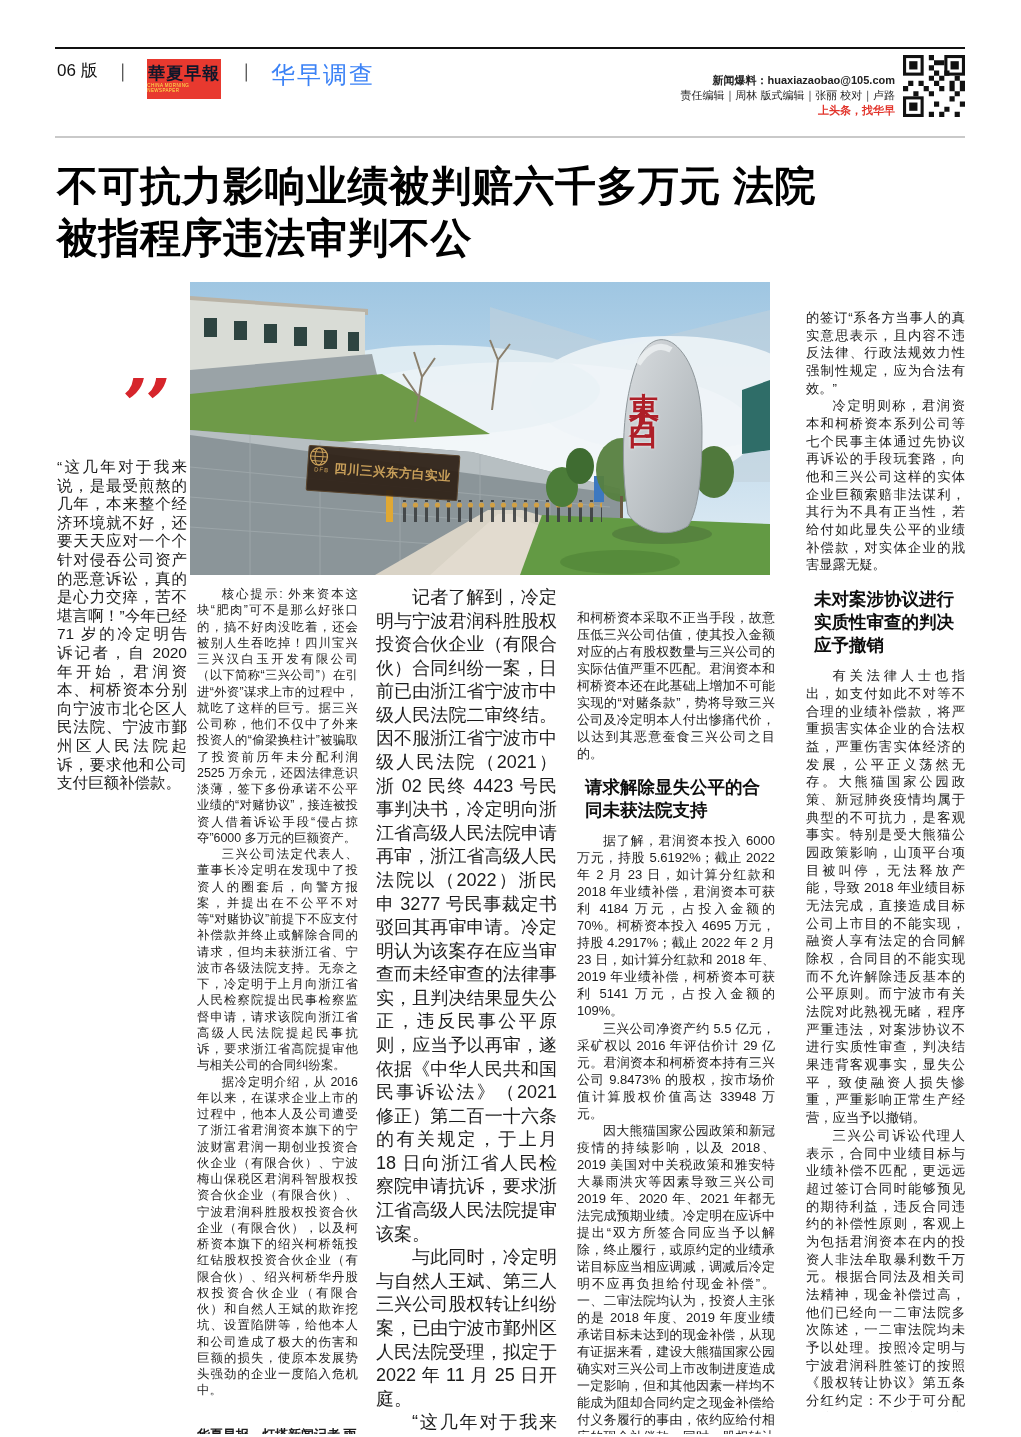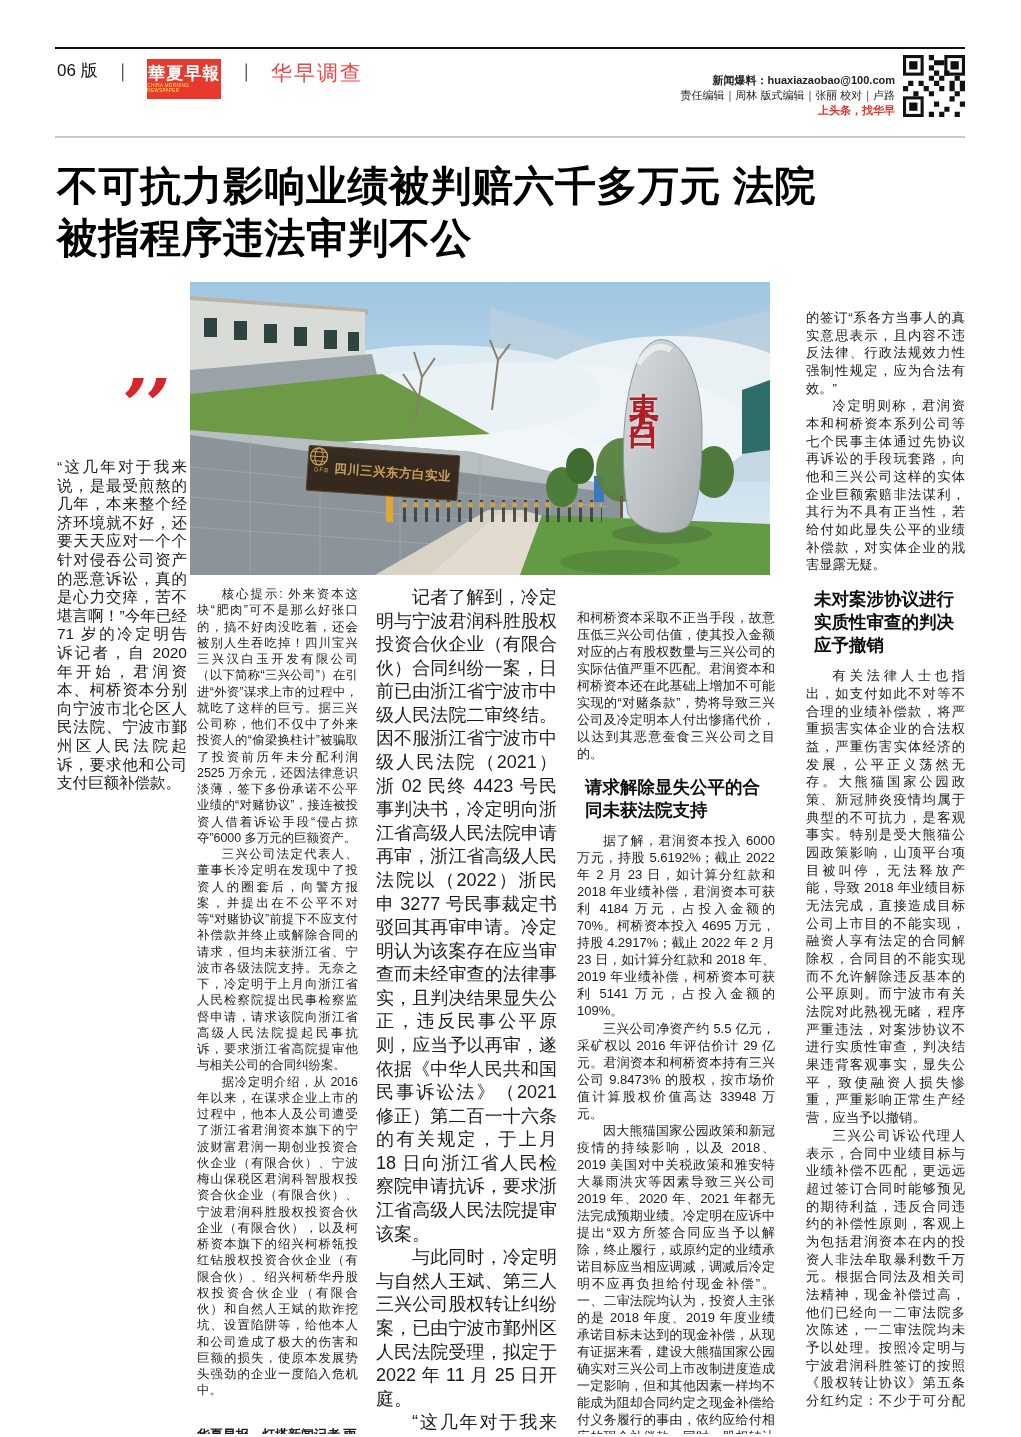--- a/index.html
+++ b/index.html
@@ -9,23 +9,23 @@
   .rule.top{top:47px;height:2px;background:#111;}
   .rule.gray{top:136px;height:2px;background:#c9c9c9;}
 
   
   .hdr{position:absolute;left:55px;top:53px;width:910px;height:80px;}
   .h-left{position:absolute;left:2px;top:6px;display:flex;align-items:flex-start;gap:16px;}
   .pageno{font-size:17px;color:#111;}
   .hdiv{font-size:18px;color:#333;font-weight:200;}
   .logo{background:#e8392f;width:74px;height:40px;display:flex;flex-direction:column;
         align-items:center;justify-content:center;line-height:1;}
-  .logo-cn{color:#ffffff;font-weight:bold;font-size:17px;letter-spacing:1px;}
+  .logo-cn{color:#0f172a;font-weight:bold;font-size:17px;letter-spacing:1px;}
   .logo-en{color:#ffe94f;font-size:4.5px;margin-top:2px;letter-spacing:.4px;}
-  .section{font-size:21px;color:#ef4444;letter-spacing:2px;}
+  .section{font-size:24px;color:#3b82f6;letter-spacing:2px;}
   .h-right{position:absolute;right:70px;top:20px;text-align:right;font-size:11px;
            line-height:15px;color:#222;}
   .h-right .tip{font-weight:bold;}
   .h-right .slogan{color:#e2342b;font-weight:bold;}
   .qr{position:absolute;right:0;top:2px;width:62px;height:62px;}
 
   
   .headline{position:absolute;left:57px;top:160px;width:780px;margin:0;
             font-size:41px;line-height:1.27;font-weight:700;color:#000000;letter-spacing:.5px;}
 
@@ -73,21 +73,21 @@
       <span class="pageno">06 版</span>
       <span class="hdiv">｜</span>
       <div class="logo">
         <span class="logo-cn">華夏早報</span>
         <span class="logo-en">CHINA MORNING NEWSPAPER</span>
       </div>
       <span class="hdiv">｜</span>
       <span class="section">华早调查</span>
     </div>
     <div class="h-right">
-      <div class="tip">新闻爆料：huaxiazaobao@100.com</div>
+      <div class="tip">新闻爆料：huaxiazaobao@105.com</div>
       <div>责任编辑｜周林 版式编辑｜张丽 校对｜卢路</div>
       <div class="slogan">上头条，找华早</div>
     </div>
     <svg class="qr" viewBox="0 0 60 60">
       <rect x="0" y="0" width="60" height="60" fill="#fff"></rect>
       <g fill="#111">
         <rect x="0" y="0" width="20" height="20"></rect>
           <rect x="40" y="0" width="20" height="20"></rect>
           <rect x="0" y="40" width="20" height="20"></rect>
       </g>

